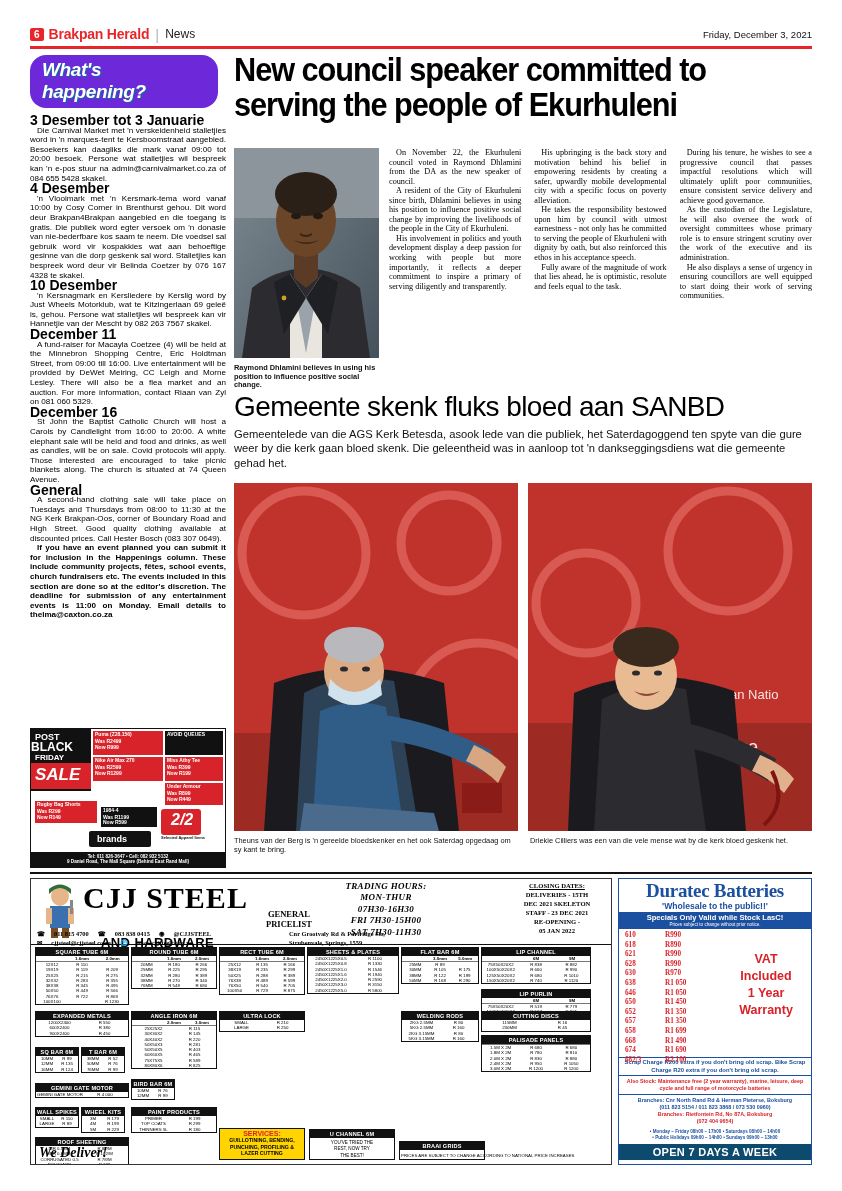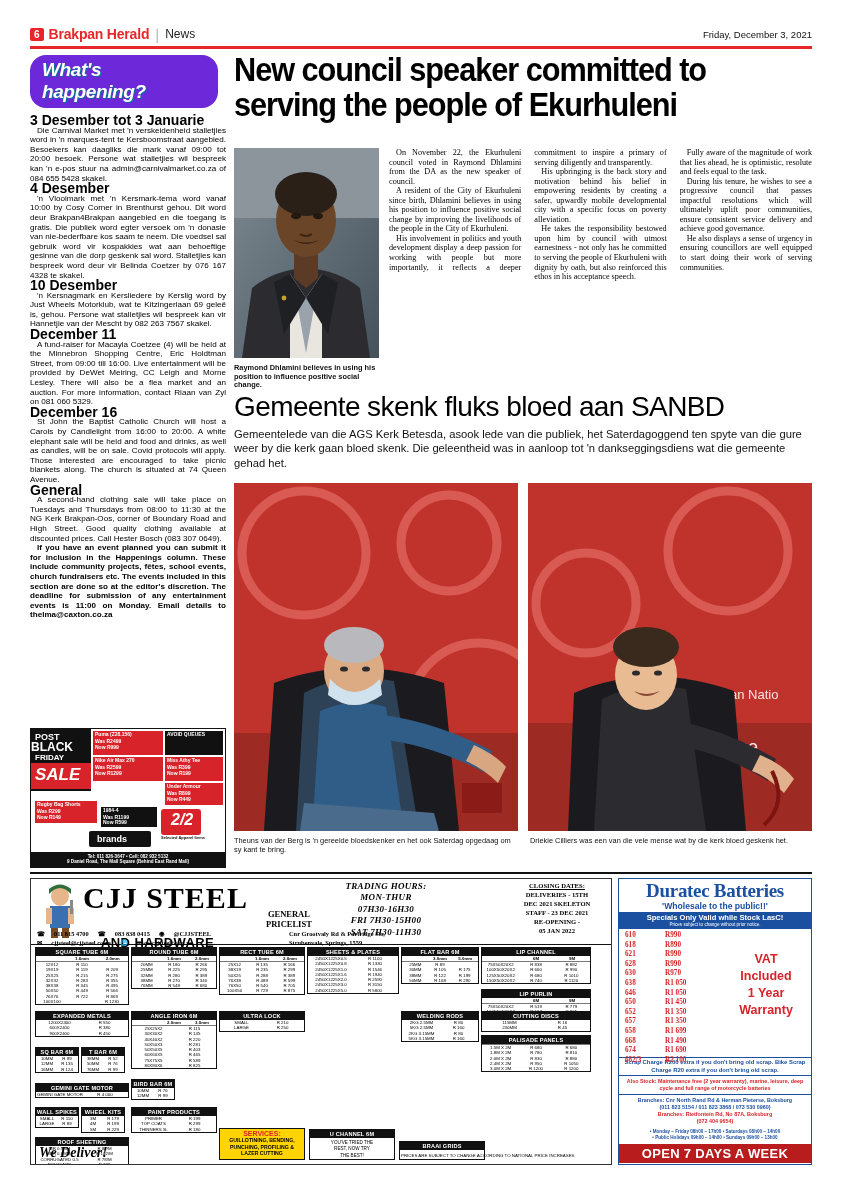--- a/index.html
+++ b/index.html
@@ -110,21 +110,21 @@
   .dur-bar small { display:block; font-size:4.6px; font-weight:normal; line-height:6px; }
   .dur-body { position:relative; height:128px; }
   .dur-list { position:absolute; left:6px; top:2px; width:108px; font-family:"Liberation Serif", serif; font-size:7.2px; line-height:9.6px; color:#d8232a; font-weight:bold; }
   .dur-list .r { display:flex; }
   .dur-list .r .c1 { width:40px; }
   .dur-vat { position:absolute; right:6px; top:22px; width:78px; text-align:center; color:#d8232a; font-weight:bold; font-size:12.5px; line-height:17px; }
   .dur-note { text-align:center; font-weight:bold; font-size:5.9px; line-height:7.6px; color:#1b4fa0; padding:1px 2px; border-top:1px solid #1b4fa0; }
   .dur-note2 { text-align:center; font-weight:bold; font-size:5.4px; line-height:7px; color:#d8232a; padding:2px 4px; border-top:1px solid #1b4fa0; }
   .dur-note3 { text-align:center; font-weight:bold; font-size:5.4px; line-height:7px; color:#1b4fa0; padding:2px 3px; border-top:1px solid #1b4fa0; }
   .dur-note4 { text-align:center; font-weight:bold; font-size:4.6px; line-height:6.2px; color:#1b4fa0; padding:2px 3px; }
-  .dur-foot { background:#b91c1c; color:#fff; text-align:center; font-weight:bold; font-size:13px; padding:2px 0; letter-spacing:0.3px; }
+  .dur-foot { background:#0c4a6e; color:#fff; text-align:center; font-weight:bold; font-size:11px; padding:2px 0; letter-spacing:0.3px; }
 
   
   .ph-img { width:100%; height:100%; display:block; }
 </style>
 </head>
 <body>
 
 <div class="page">
 
   <div class="masthead">
@@ -250,20 +250,21 @@
     </div>
     <div class="cap1">Raymond Dhlamini believes in using his position to influence positive social change.</div>
     <div class="cols3" id="lead-cols">
         <p>On November 22, the Ekurhuleni council voted in Raymond Dhlamini from the DA as the new speaker of council.</p>
         <p>A resident of the City of Ekurhuleni since birth, Dhlamini believes in using his position to influence positive social change by improving the livelihoods of the people in the City of Ekurhuleni.</p>
         <p>His involvement in politics and youth development display a deep passion for working with people but more importantly, it reflects a deeper commitment to inspire a primary of serving diligently and transparently.</p>
         <p>His upbringing is the back story and motivation behind his belief in empowering residents by creating a safer, upwardly mobile developmental city with a specific focus on poverty alleviation.</p>
         <p>He takes the responsibility bestowed upon him by council with utmost earnestness - not only has he committed to serving the people of Ekurhuleni with dignity by oath, but also reinforced this ethos in his acceptance speech.</p>
         <p>Fully aware of the magnitude of work that lies ahead, he is optimistic, resolute and feels equal to the task.</p>
         <p>During his tenure, he wishes to see a progressive council that passes impactful resolutions which will ultimately uplift poor communities, ensure consistent service delivery and achieve good governance.</p>
+        <p>As the custodian of the Legislature, he will also oversee the work of oversight committees whose primary role is to ensure stringent scrutiny over the work of the executive and its administration.</p>
         <p>He also displays a sense of urgency in ensuring councillors are well equipped to start doing their work of serving communities.</p>
       </div>
   </div>
 
   <div class="hl2">Gemeente skenk fluks bloed aan SANBD</div>
   <div class="sub2">Gemeentelede van die AGS Kerk Betesda, asook lede van die publiek, het Saterdagoggend ten spyte van die gure weer by die kerk gaan bloed skenk. Die geleentheid was in aanloop tot 'n dankseggingsdiens wat die gemeente gehad het.</div>
 
   <div class="photos2">
     <div class="ph2 left">
       <svg class="ph-img" viewBox="0 0 284 348" preserveAspectRatio="none">

